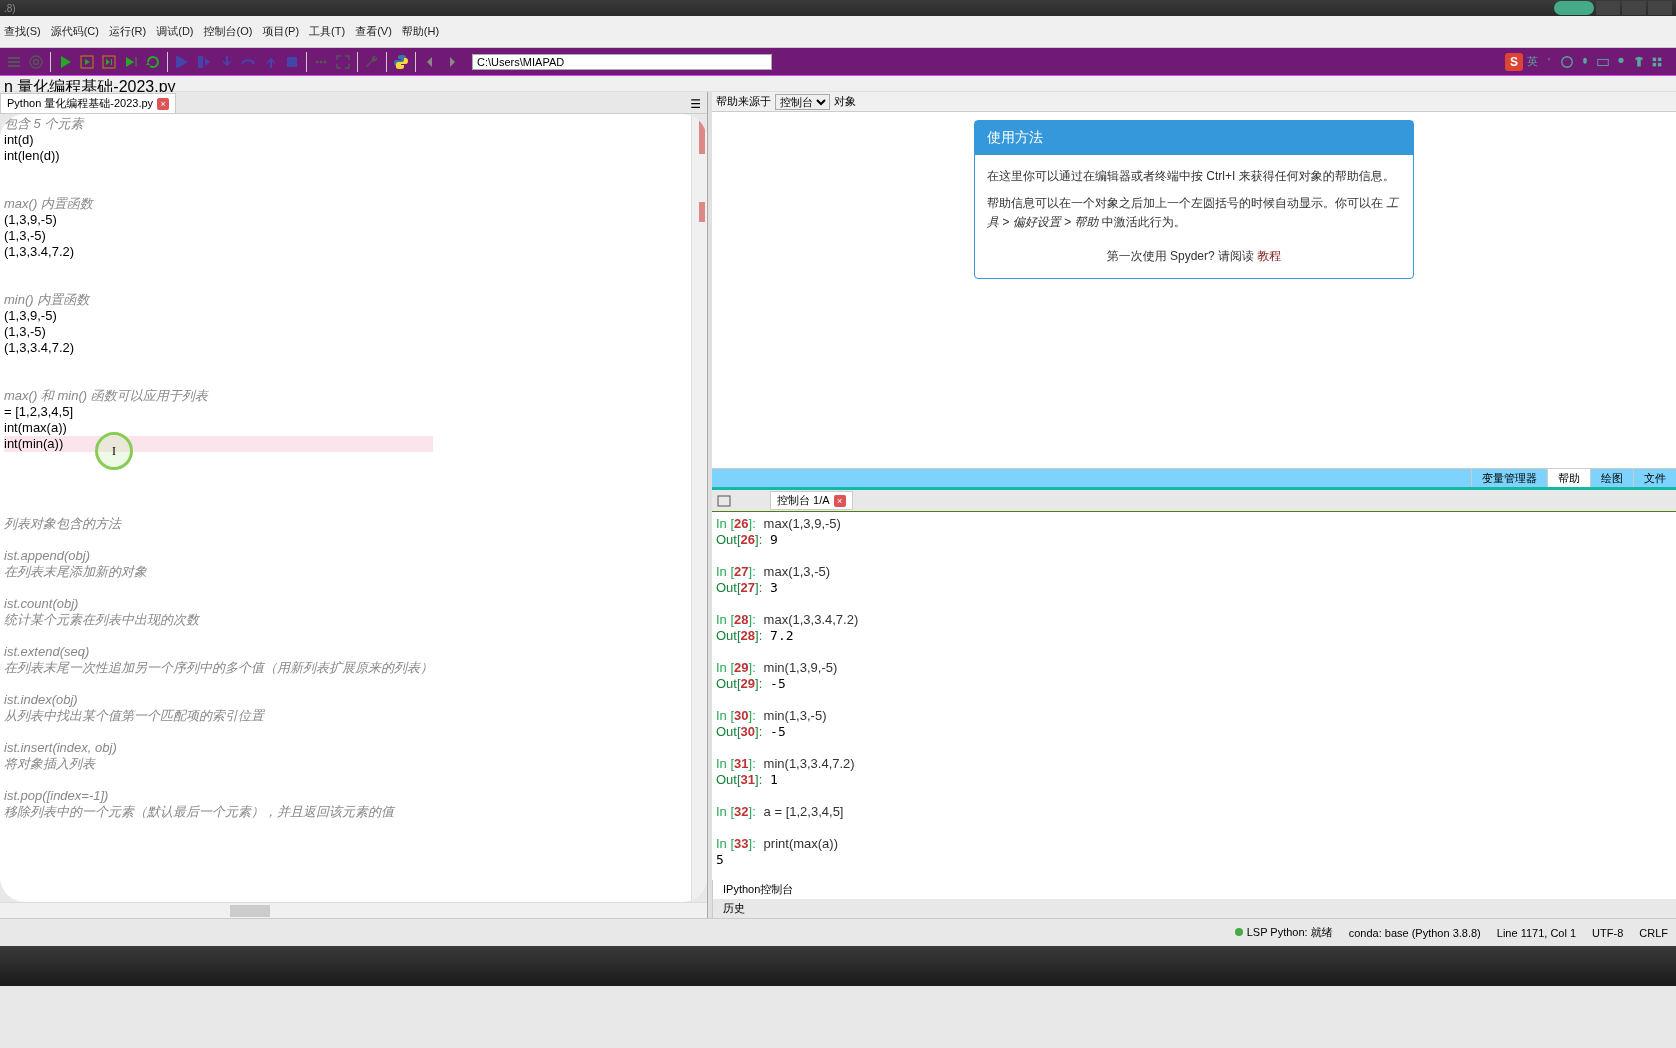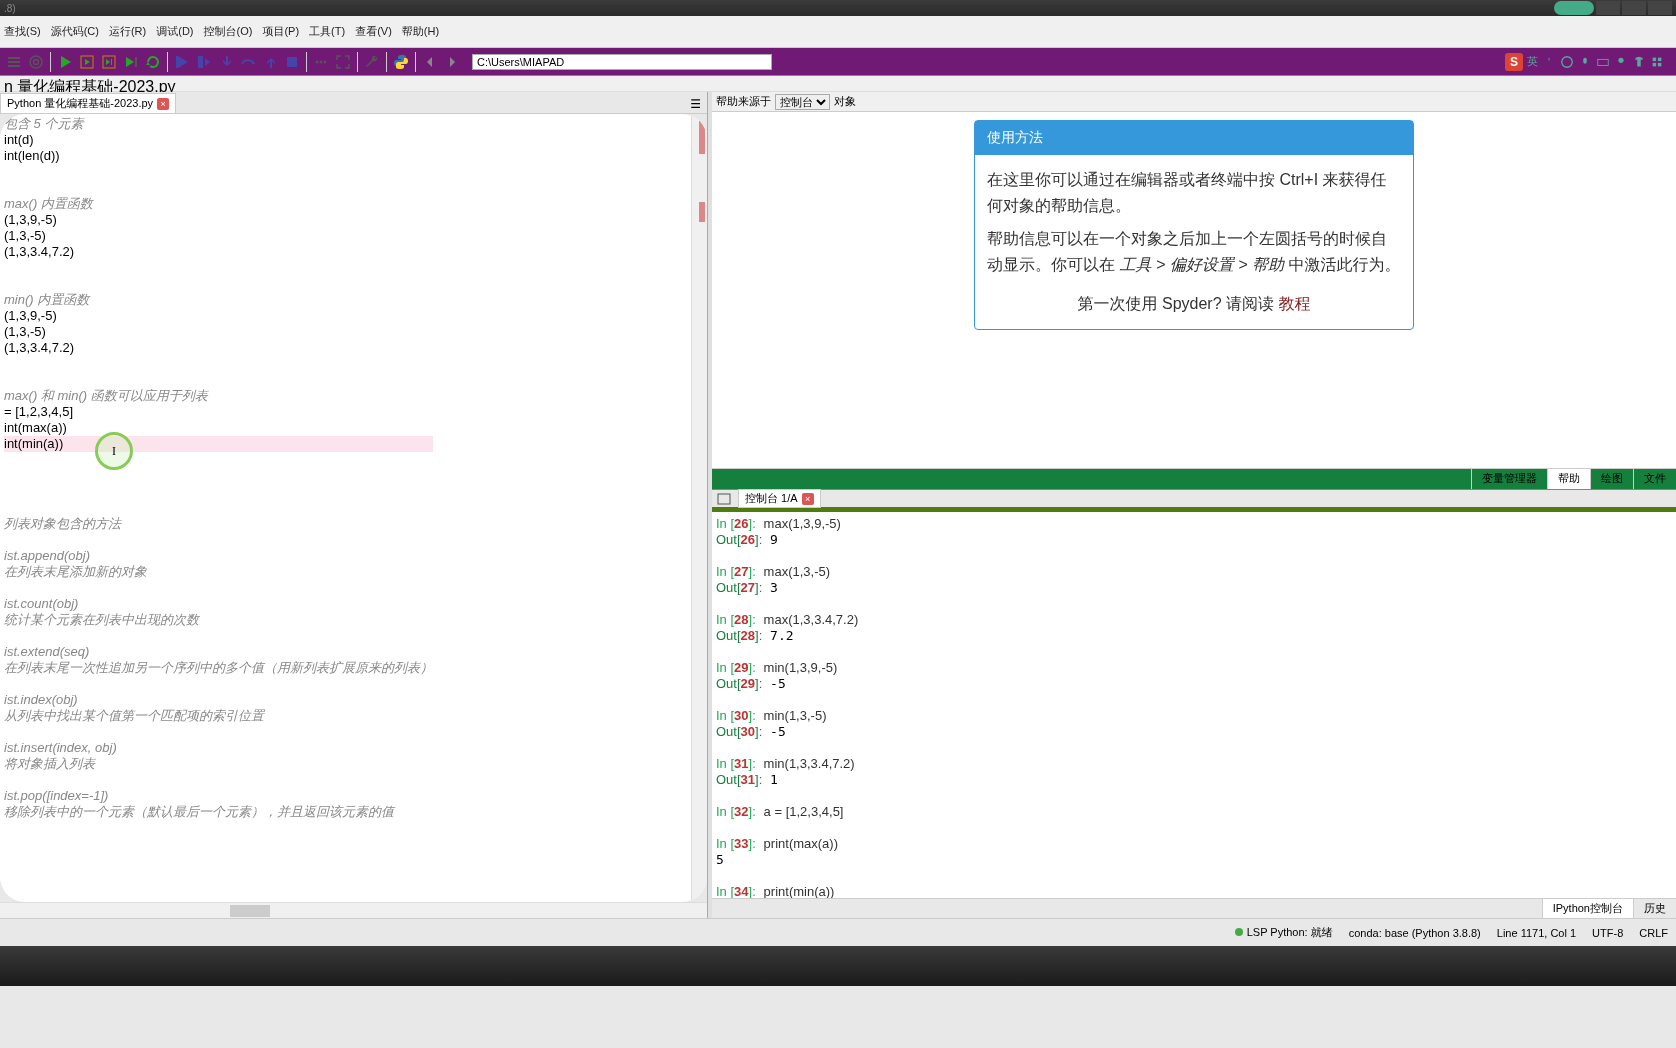--- a/index.html
+++ b/index.html
@@ -36,35 +36,35 @@
 .scroll-thumb2 { position: absolute; right: 2px; top: 88px; width: 6px; height: 20px; background: #d88; }
 .hscroll { height: 16px; background: #f0f0f0; border-top: 1px solid #ddd; position: relative; }
 .hscroll-thumb { position: absolute; left: 230px; top: 2px; height: 12px; width: 40px; background: #ccc; }
 .splitter { width: 4px; background: #e0e0e0; cursor: col-resize; }
 .right-panel { flex: 1; display: flex; flex-direction: column; }
 .help-bar { height: 20px; background: #f0f0f0; display: flex; align-items: center; padding: 0 4px; font-size: 11px; border-bottom: 1px solid #ccc; }
 .help-select { border: 1px solid #aaa; font-size: 11px; margin: 0 4px; }
 .help-panel { height: 356px; background: #fff; padding: 8px; position: relative; }
 .help-card { border: 1px solid #3498db; border-radius: 4px; width: 440px; margin: 0 auto; }
 .help-card-header { background: #3498db; color: #fff; padding: 8px 12px; font-size: 14px; }
-.help-card-body { padding: 12px; font-size: 16px; line-height: 1.6; color: #333; }
+.help-card-body { padding: 12px; font-size: 12px; line-height: 1.6; color: #333; }
 .help-card-body em { font-style: italic; }
 .help-link { color: #7f1d1d; text-decoration: none; }
-.panel-tabs { height: 22px; background: #15803d; display: flex; justify-content: flex-end; border-top: 1px solid #ccc; border-bottom: 1px solid #14b8a6; }
+.panel-tabs { height: 22px; background: #7dd3fc; display: flex; justify-content: flex-end; border-top: 1px solid #ccc; border-bottom: 3px solid #14b8a6; }
 .panel-tab { padding: 2px 10px; border-left: 1px solid #ccc; font-size: 11px; cursor: pointer; }
 .panel-tab.active { background: #fff; }
-.console-tab-bar { height: 22px; background: #e8e8e8; display: flex; align-items: center; border-bottom: 5px solid #4d7c0f; padding: 0 4px; }
+.console-tab-bar { height: 22px; background: #e8e8e8; display: flex; align-items: center; border-bottom: 1px solid #4d7c0f; padding: 0 4px; gap: 32px; }
 .console-icon { width: 16px; height: 16px; margin-right: 6px; }
 .console-tab { background: #fff; border: 1px solid #ccc; padding: 1px 6px; font-size: 11px; display: flex; align-items: center; gap: 4px; }
 .console { flex: 1; background: #fff; font-family: Consolas, monospace; font-size: 13px; line-height: 16px; padding: 4px; overflow: hidden; white-space: pre; }
 .c-in { color: #2a5; }
 .c-num { color: #b33; font-weight: bold; }
 .c-out { color: #15803d; text-align: right; }
 .c-code { color: #333; }
-.bottom-tabs { height: 20px; background: #e8e8e8; display: flex; justify-content: flex-end; border-top: 1px solid #ccc; }
+.bottom-tabs { height: 20px; background: #e8e8e8; display: flex; justify-content: flex-end; border-top: 1px solid #ccc; flex-direction: column; }
 .statusbar { height: 28px; background: #e8e8e8; display: flex; align-items: center; padding: 0 8px; font-size: 11px; border-top: 1px solid #ccc; }
 .status-item { margin-left: 16px; }
 .status-dot { width: 8px; height: 8px; background: #4a4; border-radius: 50%; display: inline-block; margin-right: 4px; }
 .taskbar { height: 40px; background: linear-gradient(#3a3a3a, #1a1a1a); }
 </style>
 </head>
 <body>
 
 <div class="titlebar">
   <span class="titlebar-text">.8)</span>

